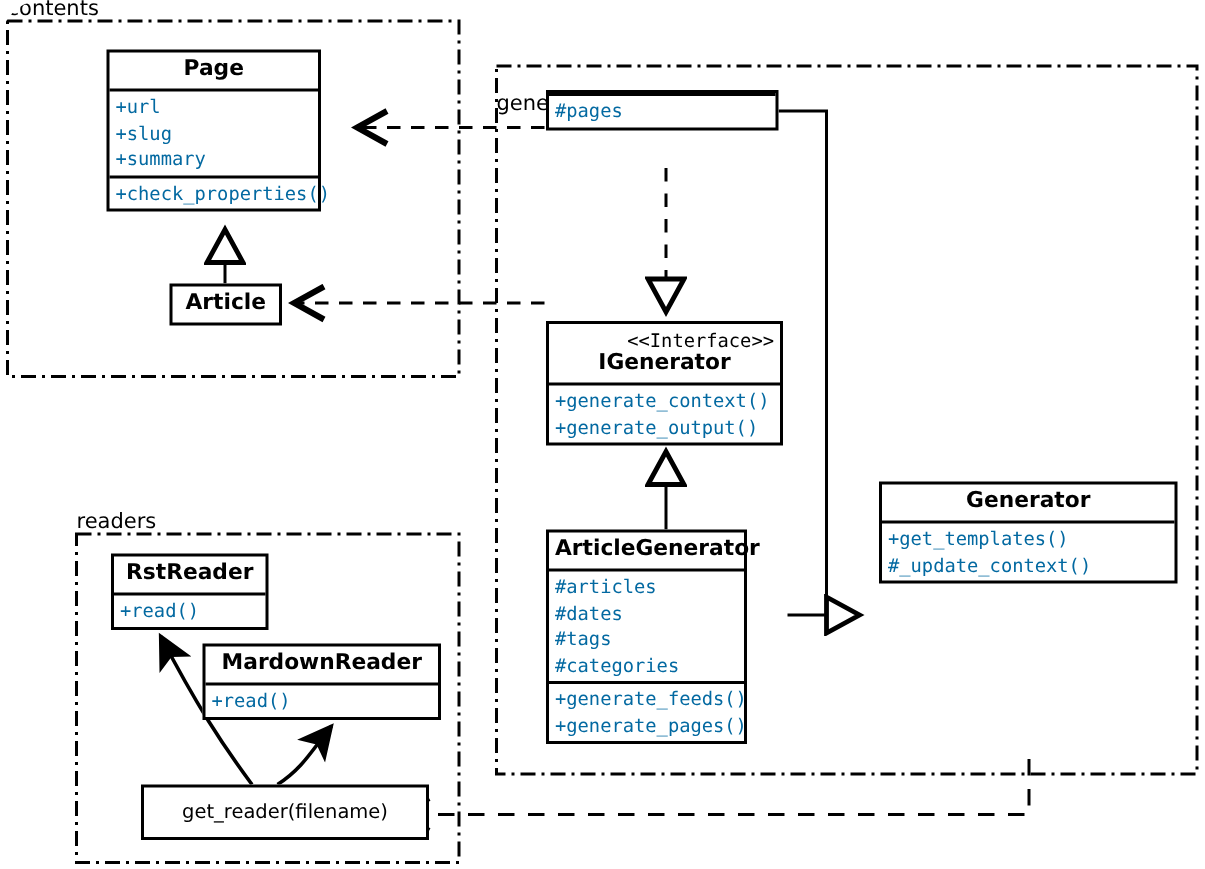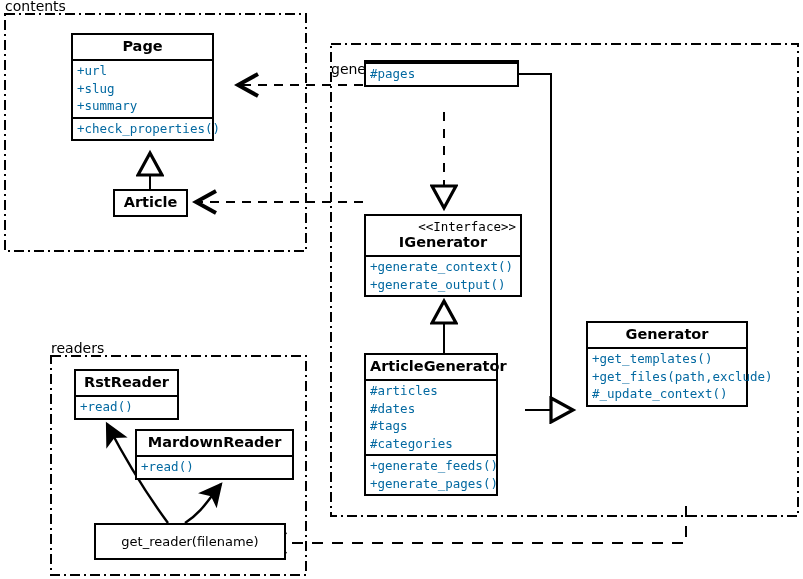--- a/index.html
+++ b/index.html
@@ -1,17 +1,17 @@
 <!DOCTYPE html>
 <html><head>
 <meta charset="utf-8">
 <style>
   html,body{margin:0;padding:0;background:#ffffff;}
   body{font-family:"DejaVu Sans",sans-serif;}
-  #canvas{position:relative;width:803px;height:579px;background:#ffffff;overflow:hidden;}
+  #canvas{position:relative;width:803px;height:579px;background:#ffffff;overflow:hidden;border-radius:29px;}
   svg.layer{position:absolute;left:0;top:0;width:803px;height:579px;}
 
   .pkg-label{position:absolute;font-family:"DejaVu Sans",sans-serif;font-size:14px;color:#000;white-space:nowrap;}
 
   .cls{position:absolute;border:2px solid #000;background:#fff;box-sizing:border-box;}
   .cls .sec{box-sizing:border-box;}
   .cls .sec.divider{border-top:2px solid #000;}
   .cls .title{font-family:"DejaVu Sans",sans-serif;font-weight:bold;font-size:14.5px;text-align:center;color:#000;padding:3px 4px 4px 4px;line-height:17px;}
   .cls .stereo{font-family:"DejaVu Sans Mono",monospace;font-size:12.5px;text-align:right;color:#000;padding:3px 4px 0 4px;line-height:15px;font-weight:normal;}
   .cls .title.withstereo{padding-top:0px;}
@@ -118,27 +118,26 @@
       <div class="member">#dates</div>
       <div class="member">#tags</div>
       <div class="member">#categories</div>
     </div>
     <div class="sec divider members">
       <div class="member">+generate_feeds()</div>
       <div class="member">+generate_pages()</div>
     </div>
   </div>
 
-  <div class="cls" style="left:586px;top:321px;width:162px;">
+  <div class="cls" style="left:586px;top:321px;width:199px;">
     <div class="sec">
       <div class="title">Generator</div>
     </div>
     <div class="sec divider members">
       <div class="member">+get_templates()</div>
-      <div class="member">+get_files(path,exclude)</div>
       <div class="member">#_update_context()</div>
     </div>
   </div>
 
   <div class="cls" style="left:74px;top:369px;width:105px;">
     <div class="sec">
       <div class="title">RstReader</div>
     </div>
     <div class="sec divider members">
       <div class="member">+read()</div>

